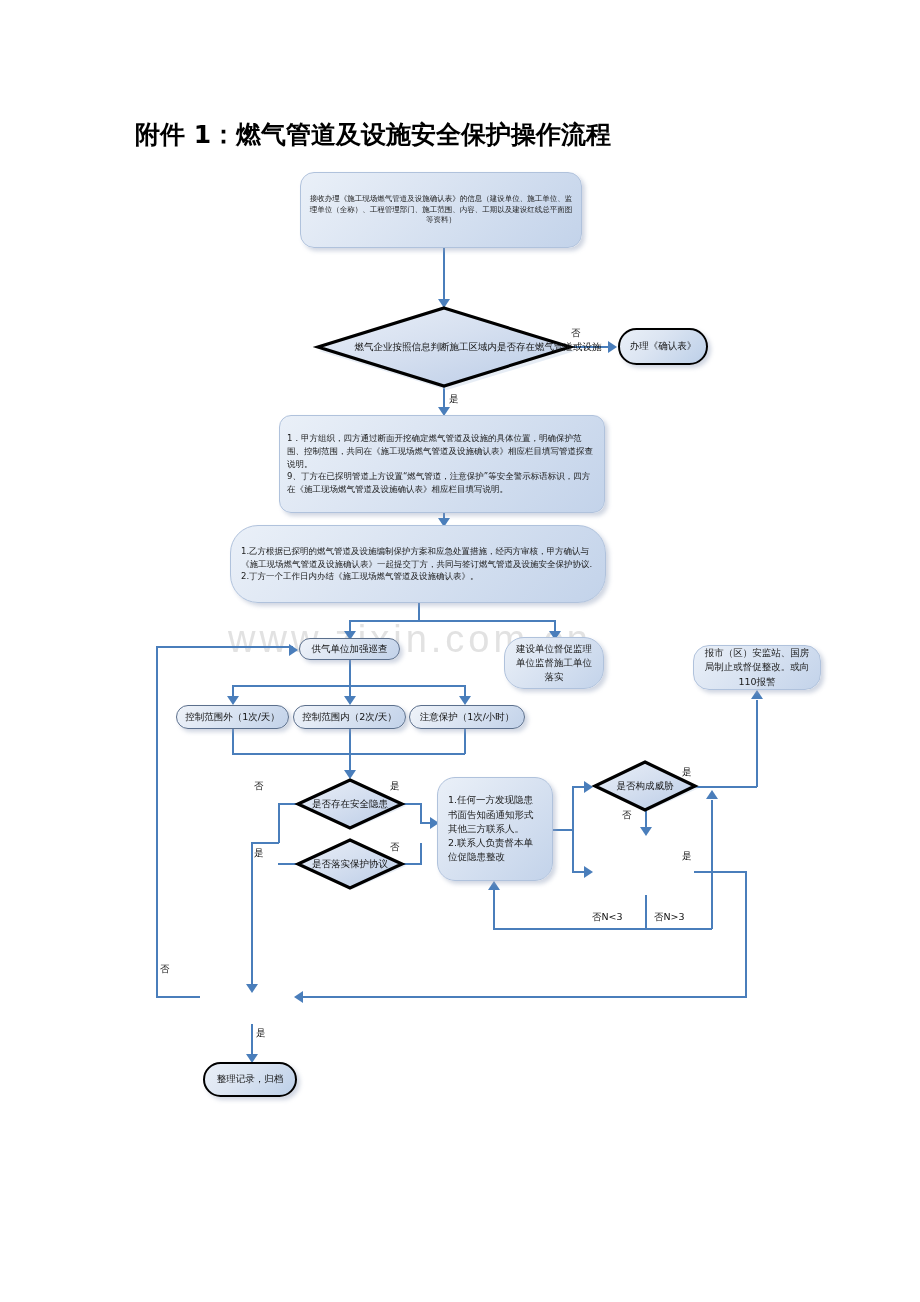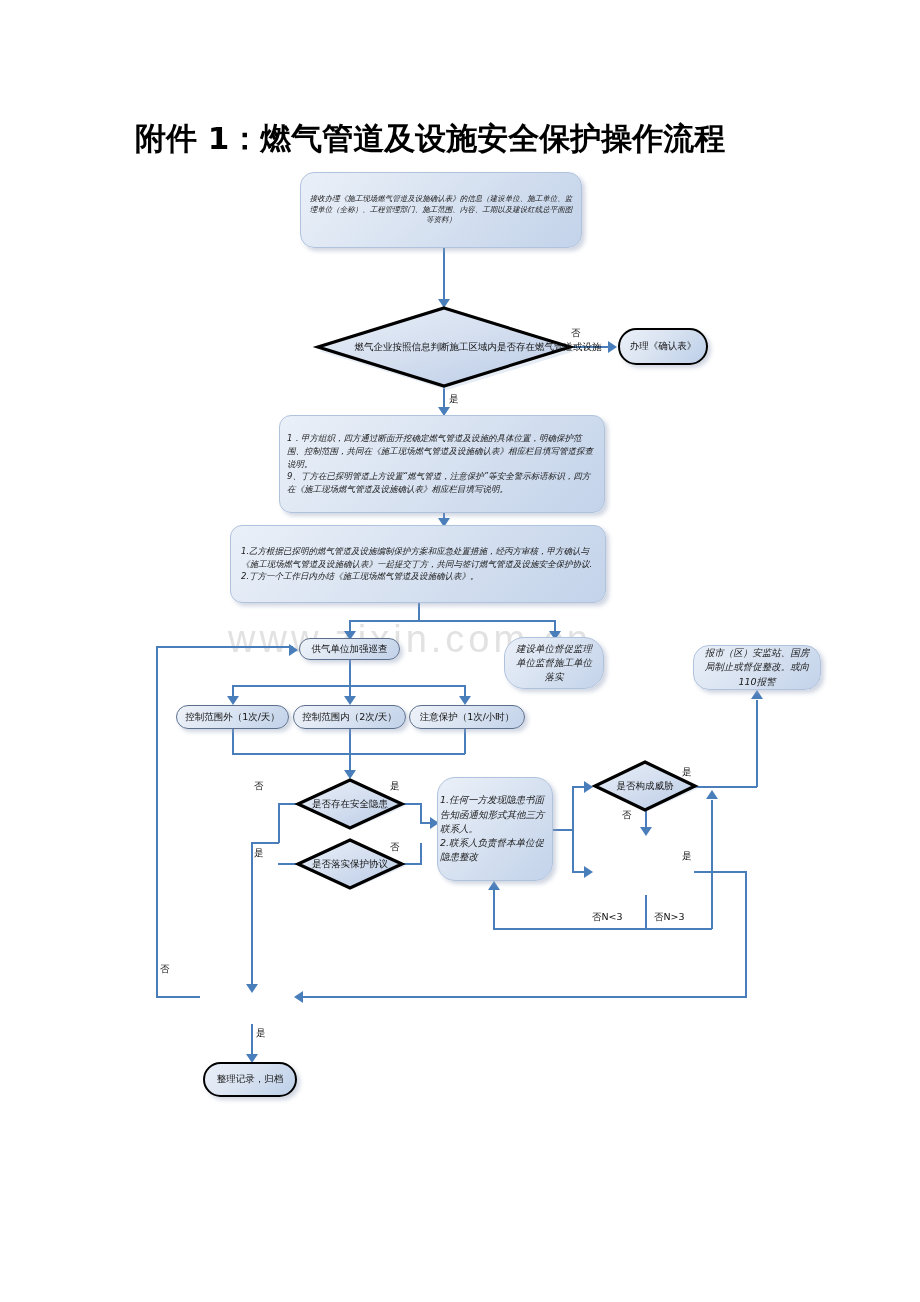--- a/index.html
+++ b/index.html
@@ -12,36 +12,35 @@
     font-family:"Liberation Sans",sans-serif;
     font-size:38px;letter-spacing:4px;color:#e2e2e2;
     white-space:nowrap;z-index:1;user-select:none;
     font-weight:400;
   }
 
   
   #title{
     position:absolute;left:135px;top:118px;
     font-family:"DejaVu Sans","Liberation Sans",sans-serif;
-    font-size:31px;font-weight:bold;color:#000;white-space:nowrap;
+    font-size:25px;font-weight:bold;color:#000;white-space:nowrap;
     z-index:6;
   }
 
   
   .node{position:absolute;z-index:4;box-sizing:border-box;}
 
   
   .rrect{
     background:linear-gradient(135deg,#eaf0f8 0%,#dde6f3 35%,#c3d3ea 100%);
     border:1px solid #b0c2dc;
     border-radius:14px;
     box-shadow:3px 3px 4px rgba(150,165,190,.45);
     display:flex;align-items:center;justify-content:center;
     color:#1a1a1a;
-    font-style:italic;
   }
   .rrect .txt{padding:3px 8px;width:100%;box-sizing:border-box;}
 
   
   .term{
     background:linear-gradient(135deg,#eaf0f8 0%,#dce5f2 40%,#bccfe8 100%);
     border:2.5px solid #000;
     border-radius:22px;
     box-shadow:3px 3px 4px rgba(150,165,190,.45);
     display:flex;align-items:center;justify-content:center;
@@ -132,21 +131,21 @@
   <div class="elabel fs9" style="left:449px;top:392px;">是</div>
 
   <div class="node rrect" style="left:279px;top:415px;width:326px;height:98px;border-radius:12px;">
     <div class="txt fs8 tleft" style="white-space:pre-line;padding:6px 7px;">1．甲方组织，四方通过断面开挖确定燃气管道及设施的具体位置，明确保护范围、控制范围，共同在《施工现场燃气管道及设施确认表》相应栏目填写管道探查说明。
 9、丁方在已探明管道上方设置“燃气管道，注意保护”等安全警示标语标识，四方在《施工现场燃气管道及设施确认表》相应栏目填写说明。</div>
   </div>
 
   <div class="ln lnv" style="left:443px;top:513px;height:8px;"></div>
   <div class="arr arr-d" style="left:438px;top:518px;"></div>
 
-  <div class="node rrect" style="left:230px;top:525px;width:376px;height:78px;border-radius:12px;">
+  <div class="node rrect" style="left:230px;top:525px;width:376px;height:78px;border-radius:28px;">
     <div class="txt fs8 tleft" style="white-space:pre-line;padding:4px 10px;">1.乙方根据已探明的燃气管道及设施编制保护方案和应急处置措施，经丙方审核，甲方确认与《施工现场燃气管道及设施确认表》一起提交丁方，共同与签订燃气管道及设施安全保护协议.
 2.丁方一个工作日内办结《施工现场燃气管道及设施确认表》。</div>
   </div>
 
   <div class="ln lnv" style="left:418px;top:603px;height:18px;"></div>
   <div class="ln lnh" style="left:349px;top:620px;width:206px;"></div>
 
   <div class="ln lnv" style="left:349px;top:620px;height:14px;"></div>
   <div class="arr arr-d" style="left:344px;top:631px;"></div>
 
@@ -231,21 +230,21 @@
   <div class="ln lnh" style="left:420px;top:822px;width:12px;"></div>
   <div class="arr arr-r" style="left:430px;top:817px;"></div>
 
   <div class="ln lnh" style="left:278px;top:863px;width:22px;"></div>
   <div class="ln lnv" style="left:251px;top:842px;height:145px;"></div>
   <div class="ln lnh" style="left:251px;top:842px;width:28px;"></div>
   <div class="elabel fs9" style="left:254px;top:846px;">是</div>
   <div class="arr arr-d" style="left:246px;top:984px;"></div>
 
   <div class="node rrect" style="left:437px;top:777px;width:116px;height:104px;border-radius:18px;">
-    <div class="txt fs9 tleft" style="white-space:pre-line;padding:4px 2px;">1.任何一方发现隐患书面告知函通知形式其他三方联系人。
+    <div class="txt fs9 tleft" style="white-space:pre-line;padding:4px 10px;">1.任何一方发现隐患书面告知函通知形式其他三方联系人。
 2.联系人负责督本单位促隐患整改</div>
   </div>
 
   <div class="ln lnh" style="left:553px;top:829px;width:20px;"></div>
   <div class="ln lnv" style="left:572px;top:786px;height:86px;"></div>
   <div class="ln lnh" style="left:572px;top:786px;width:14px;"></div>
   <div class="arr arr-r" style="left:584px;top:781px;"></div>
   <div class="ln lnh" style="left:572px;top:871px;width:14px;"></div>
   <div class="arr arr-r" style="left:584px;top:866px;"></div>
 

